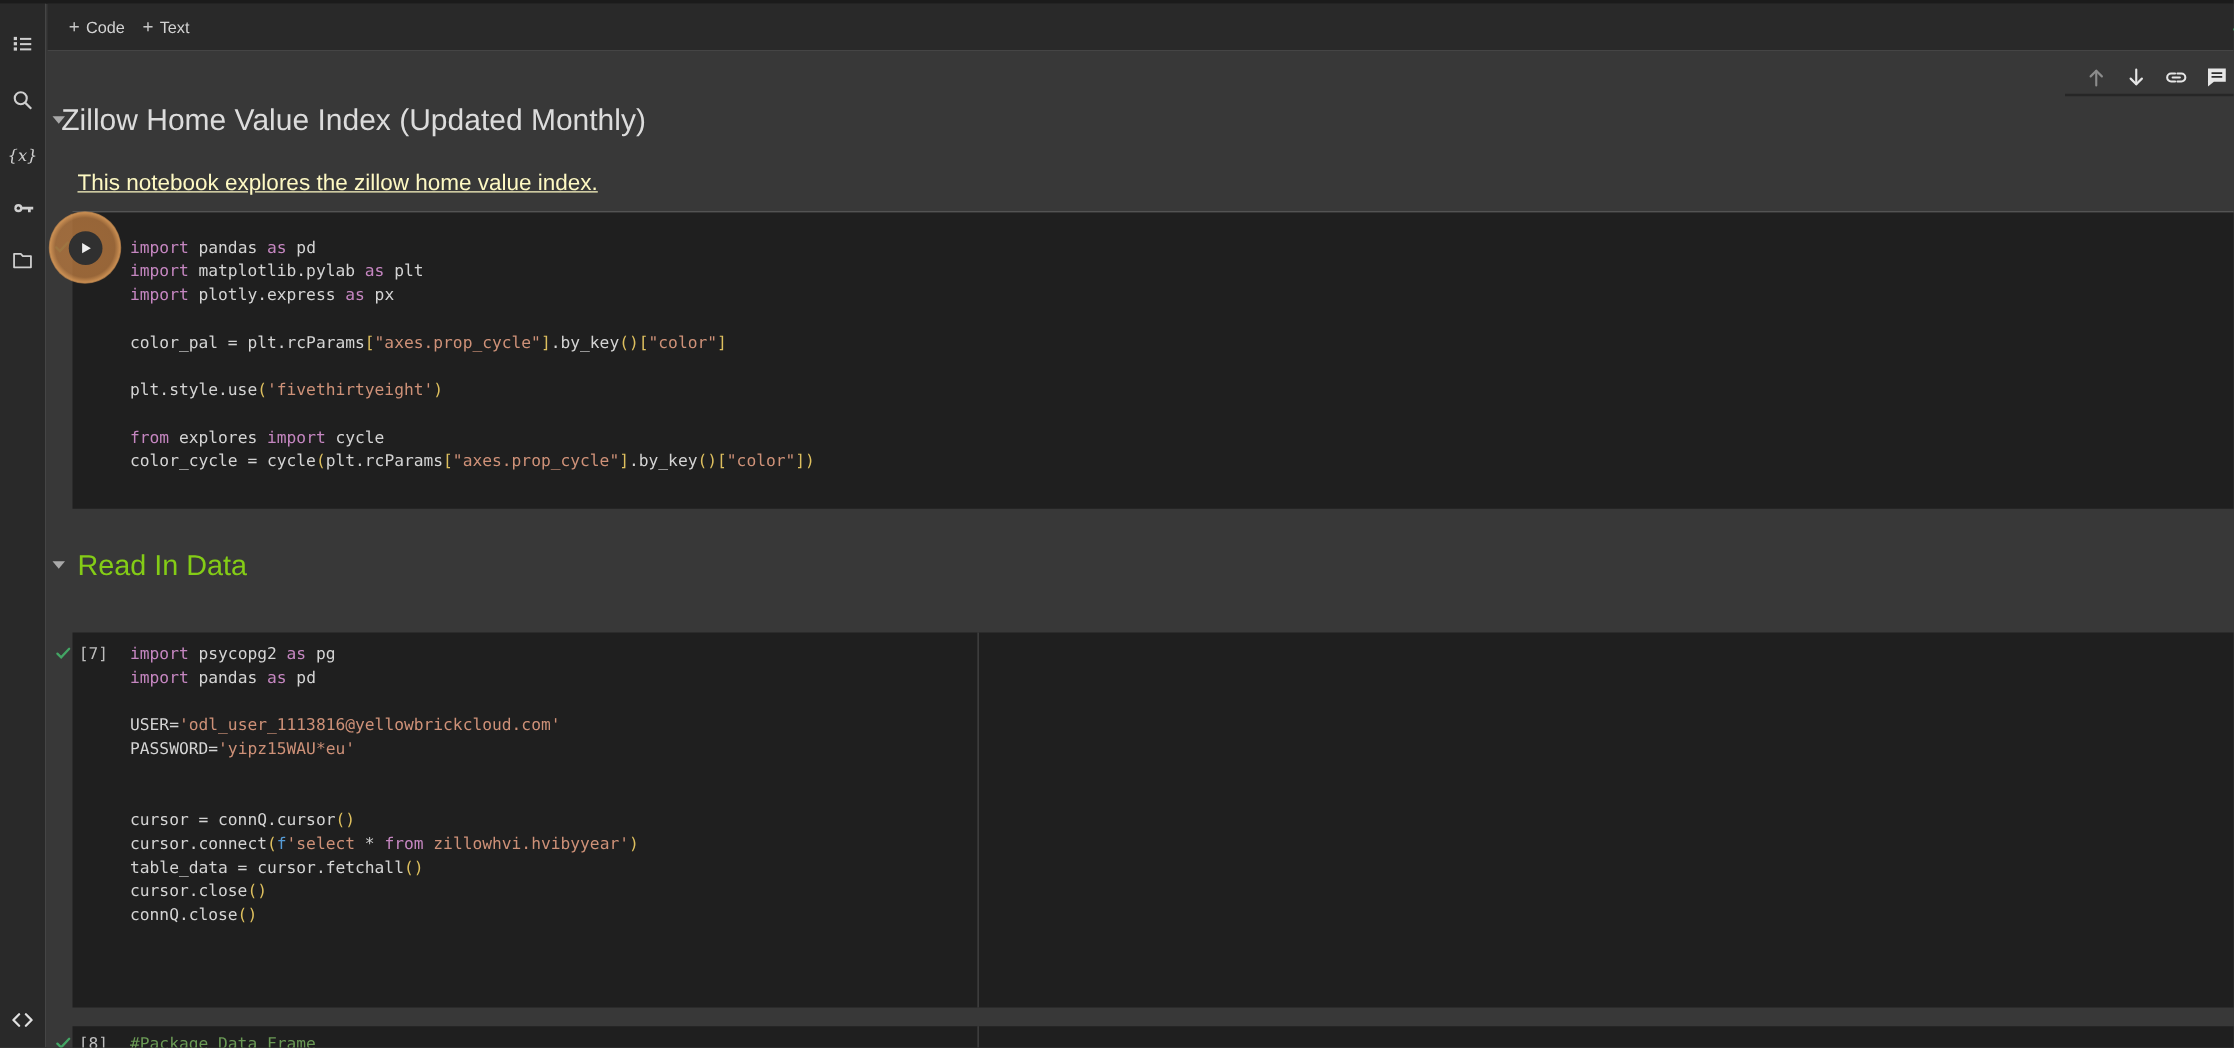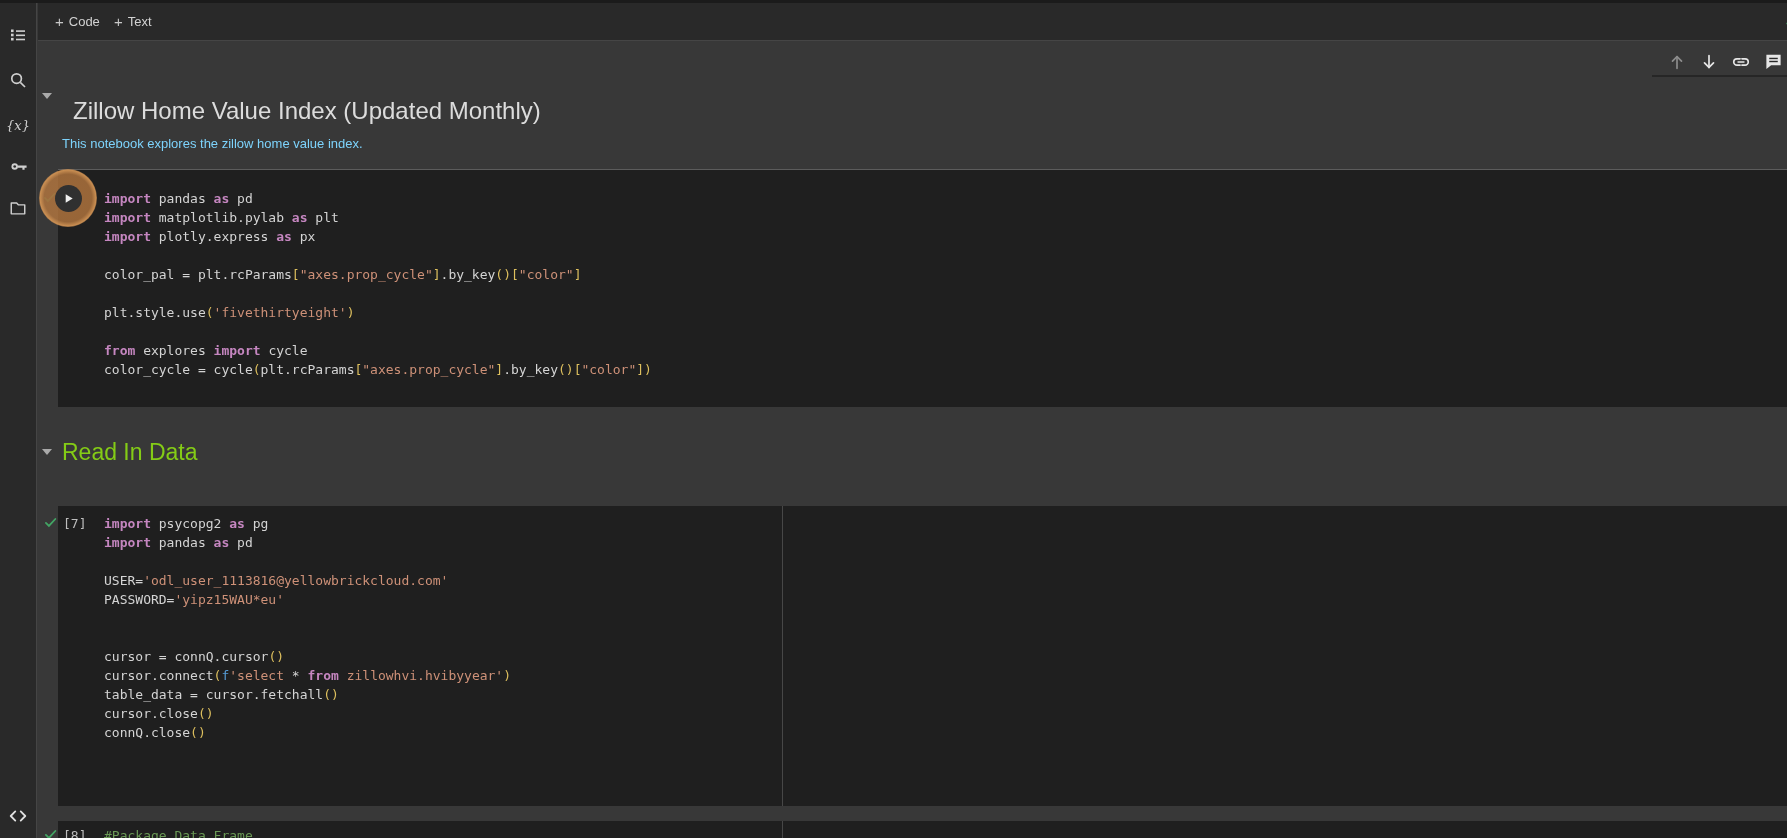--- a/index.html
+++ b/index.html
@@ -25,37 +25,37 @@
   
   .cell-toolbar { position:absolute; top:48px; left:1652px; width:135px; height:29px;
                   border-bottom:2px solid #262626; display:flex; align-items:center;
                   justify-content:flex-end; gap:8px; padding-right:2px; }
   .tb-icon { width:24px; height:24px; display:flex; align-items:center; justify-content:center; cursor:pointer; }
 
   
   .collapse-arrow { position:absolute; width:0; height:0; cursor:pointer;
                     border-left:5px solid transparent; border-right:5px solid transparent;
                     border-top:6px solid #a9a9a9; }
-  .md-title { position:absolute; left:73px; top:83px; font-size:24px; color:#dcdcdc; font-weight:400;margin-top:14px; }
-  .md-intro { position:absolute; left:62px; top:136px; font-size:13px; color:#7dd3fc; }
+  .md-title { position:absolute; left:49px; top:83px; font-size:24px; color:#dcdcdc; font-weight:400; }
+  .md-intro { position:absolute; left:62px; top:136px; font-size:18px; color:#fef9c3;text-decoration:underline; }
   .md-section { position:absolute; left:62px; top:439px; font-size:23px; color:#84cc16; font-weight:400; }
 
   
   .cell-divider { position:absolute; left:58px; top:169px; width:1729px; height:1px; background:#5c5c5c; }
   .code-cell { position:absolute; left:58px; width:1729px; background:#1f1f1f; }
   #cell1 { top:170px; height:237px; }
   #cell2 { top:506px; height:300px; }
   #cell3 { top:821px; height:30px; }
   .code-area { position:absolute; left:46px; top:0; right:0; font-family:"DejaVu Sans Mono", monospace;
                font-size:13px; color:var(--code-default,#d4d4d4); }
   #cell1 .code-area { top:19px; }
   #cell2 .code-area { top:8px; }
   #cell3 .code-area { top:5px; }
   .ln { height:19px; line-height:19px; white-space:pre; }
-  .kw { color:var(--keyword,#c586c0);font-weight:bold; }
+  .kw { color:var(--keyword,#c586c0); }
   .str { color:var(--string,#ce9178); }
   .brk { color:var(--bracket,#ddbf5e); }
   .fstr { color:var(--fstring-prefix,#569cd6); }
   .cmt { color:var(--comment,#6a9955); }
   .exec-label { position:absolute; left:5px; font-family:"DejaVu Sans Mono", monospace;
                 font-size:13px; color:#bdbdbd; height:19px; line-height:19px; }
   #cell2 .exec-label { top:8px; }
   #cell3 .exec-label { top:5px; }
   .cell-check { position:absolute; left:-15px; }
   #cell2 .cell-check { top:9px; }

